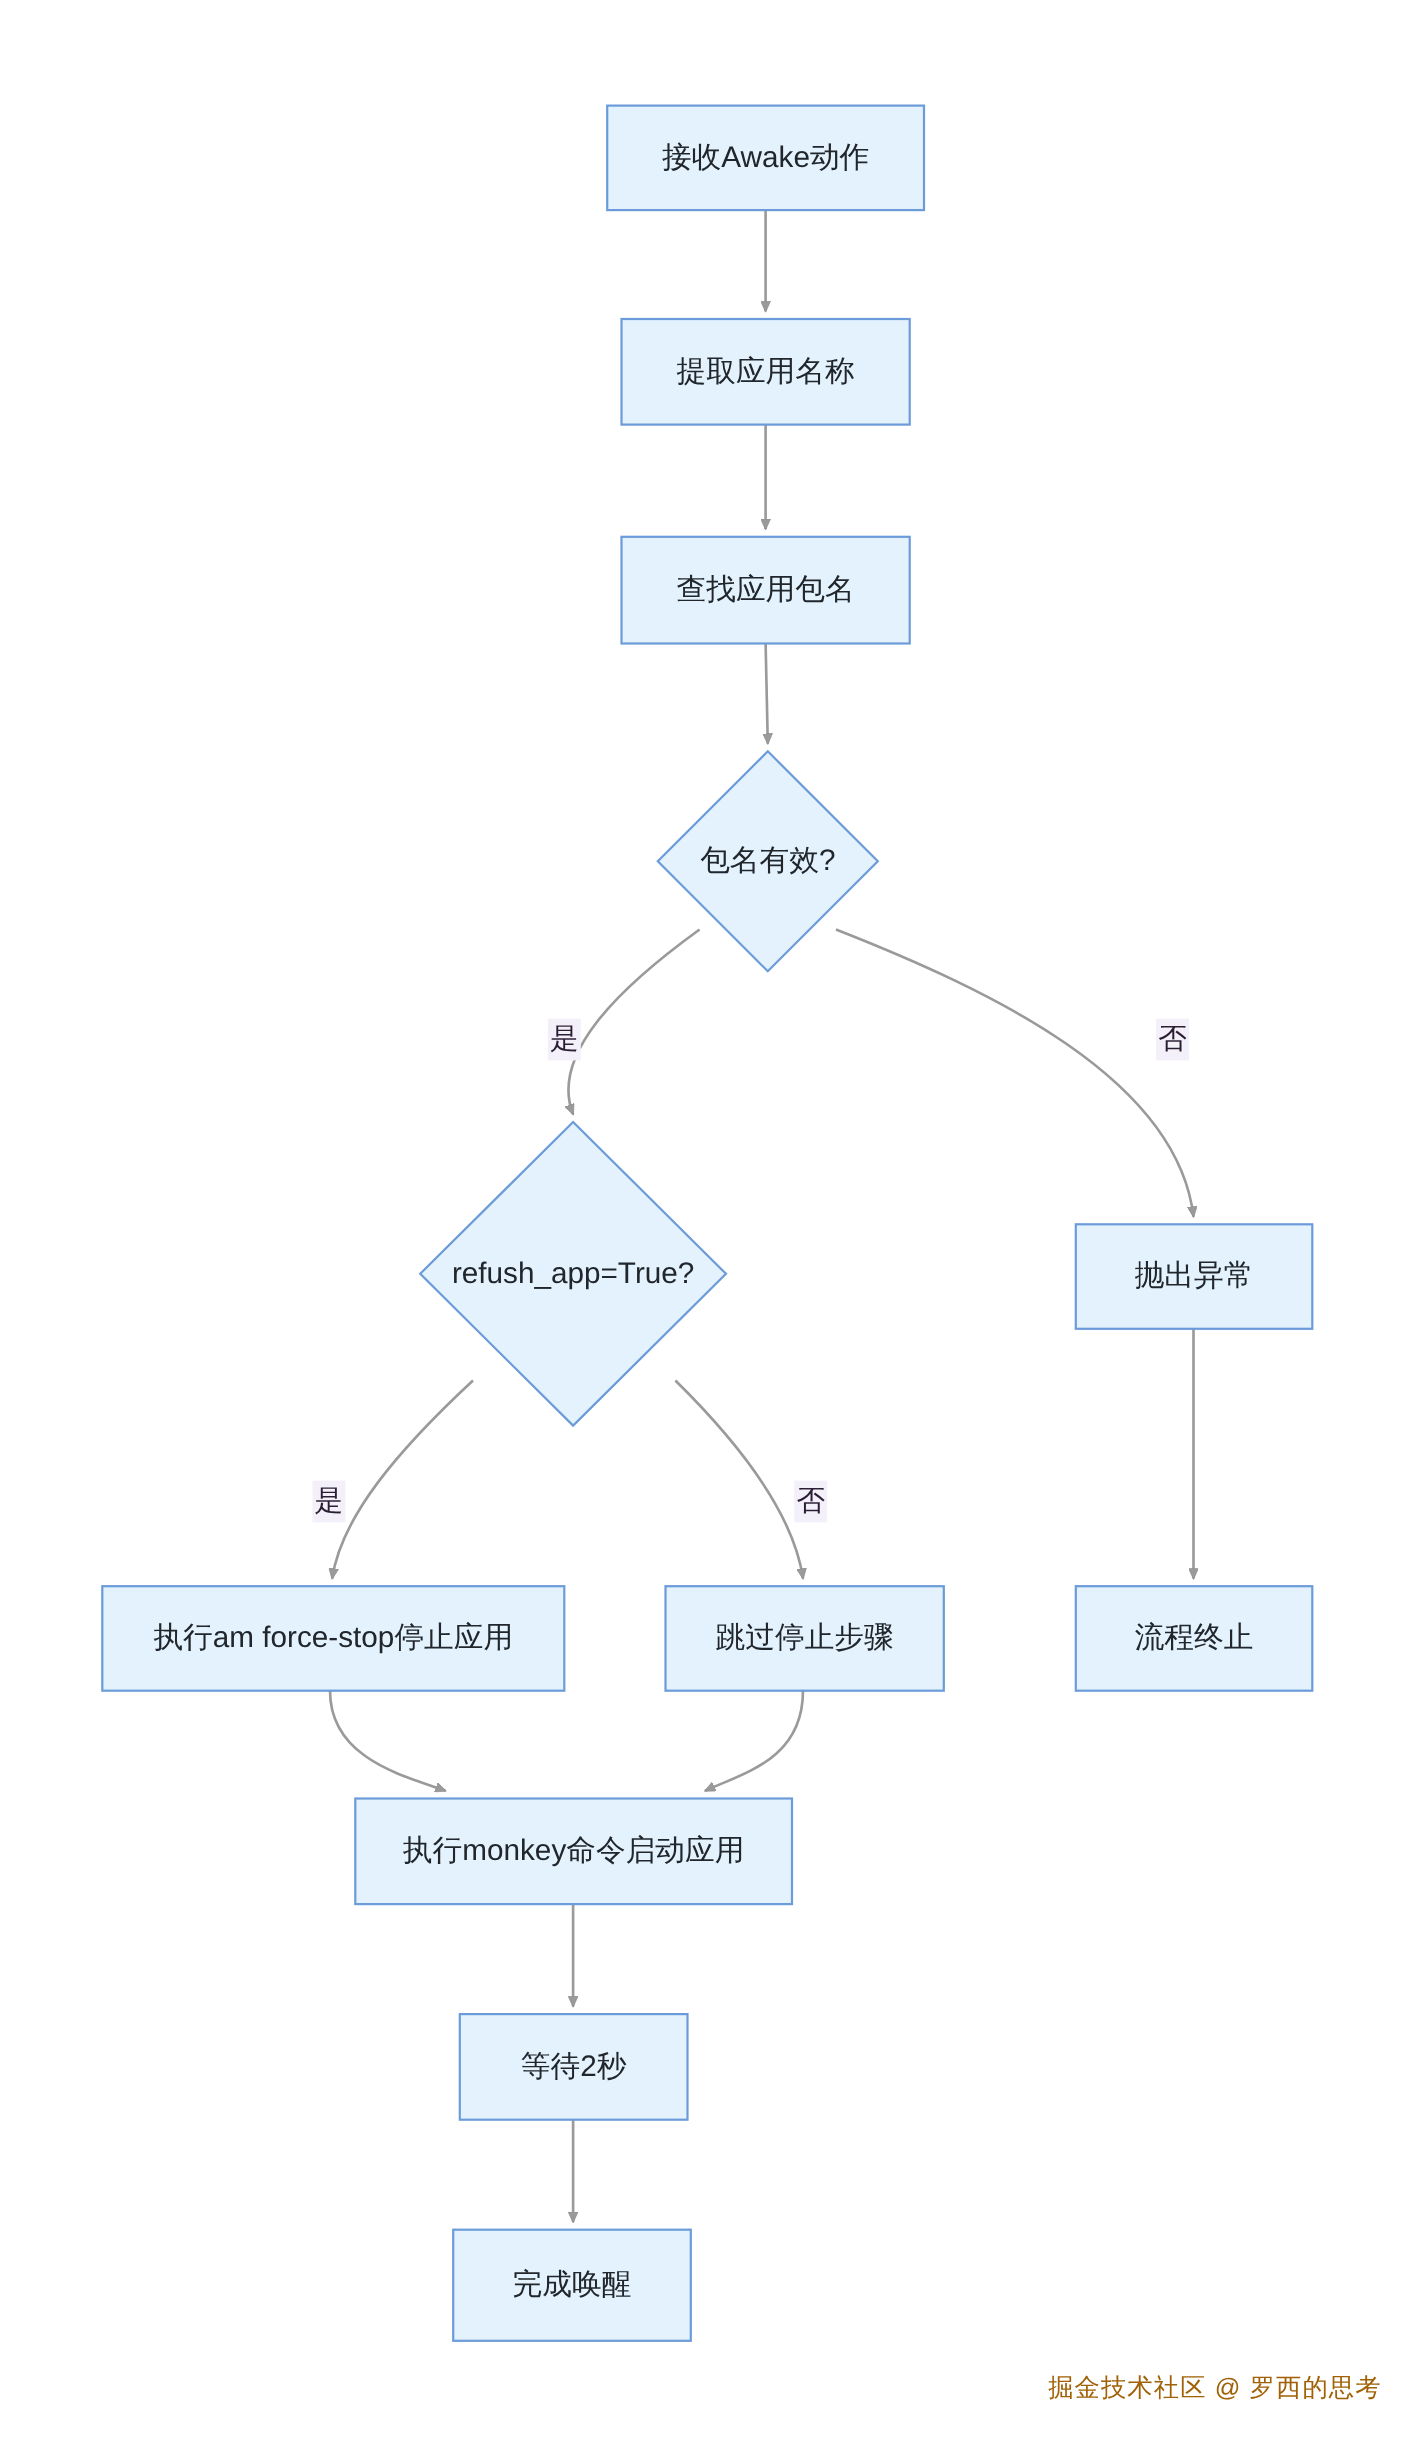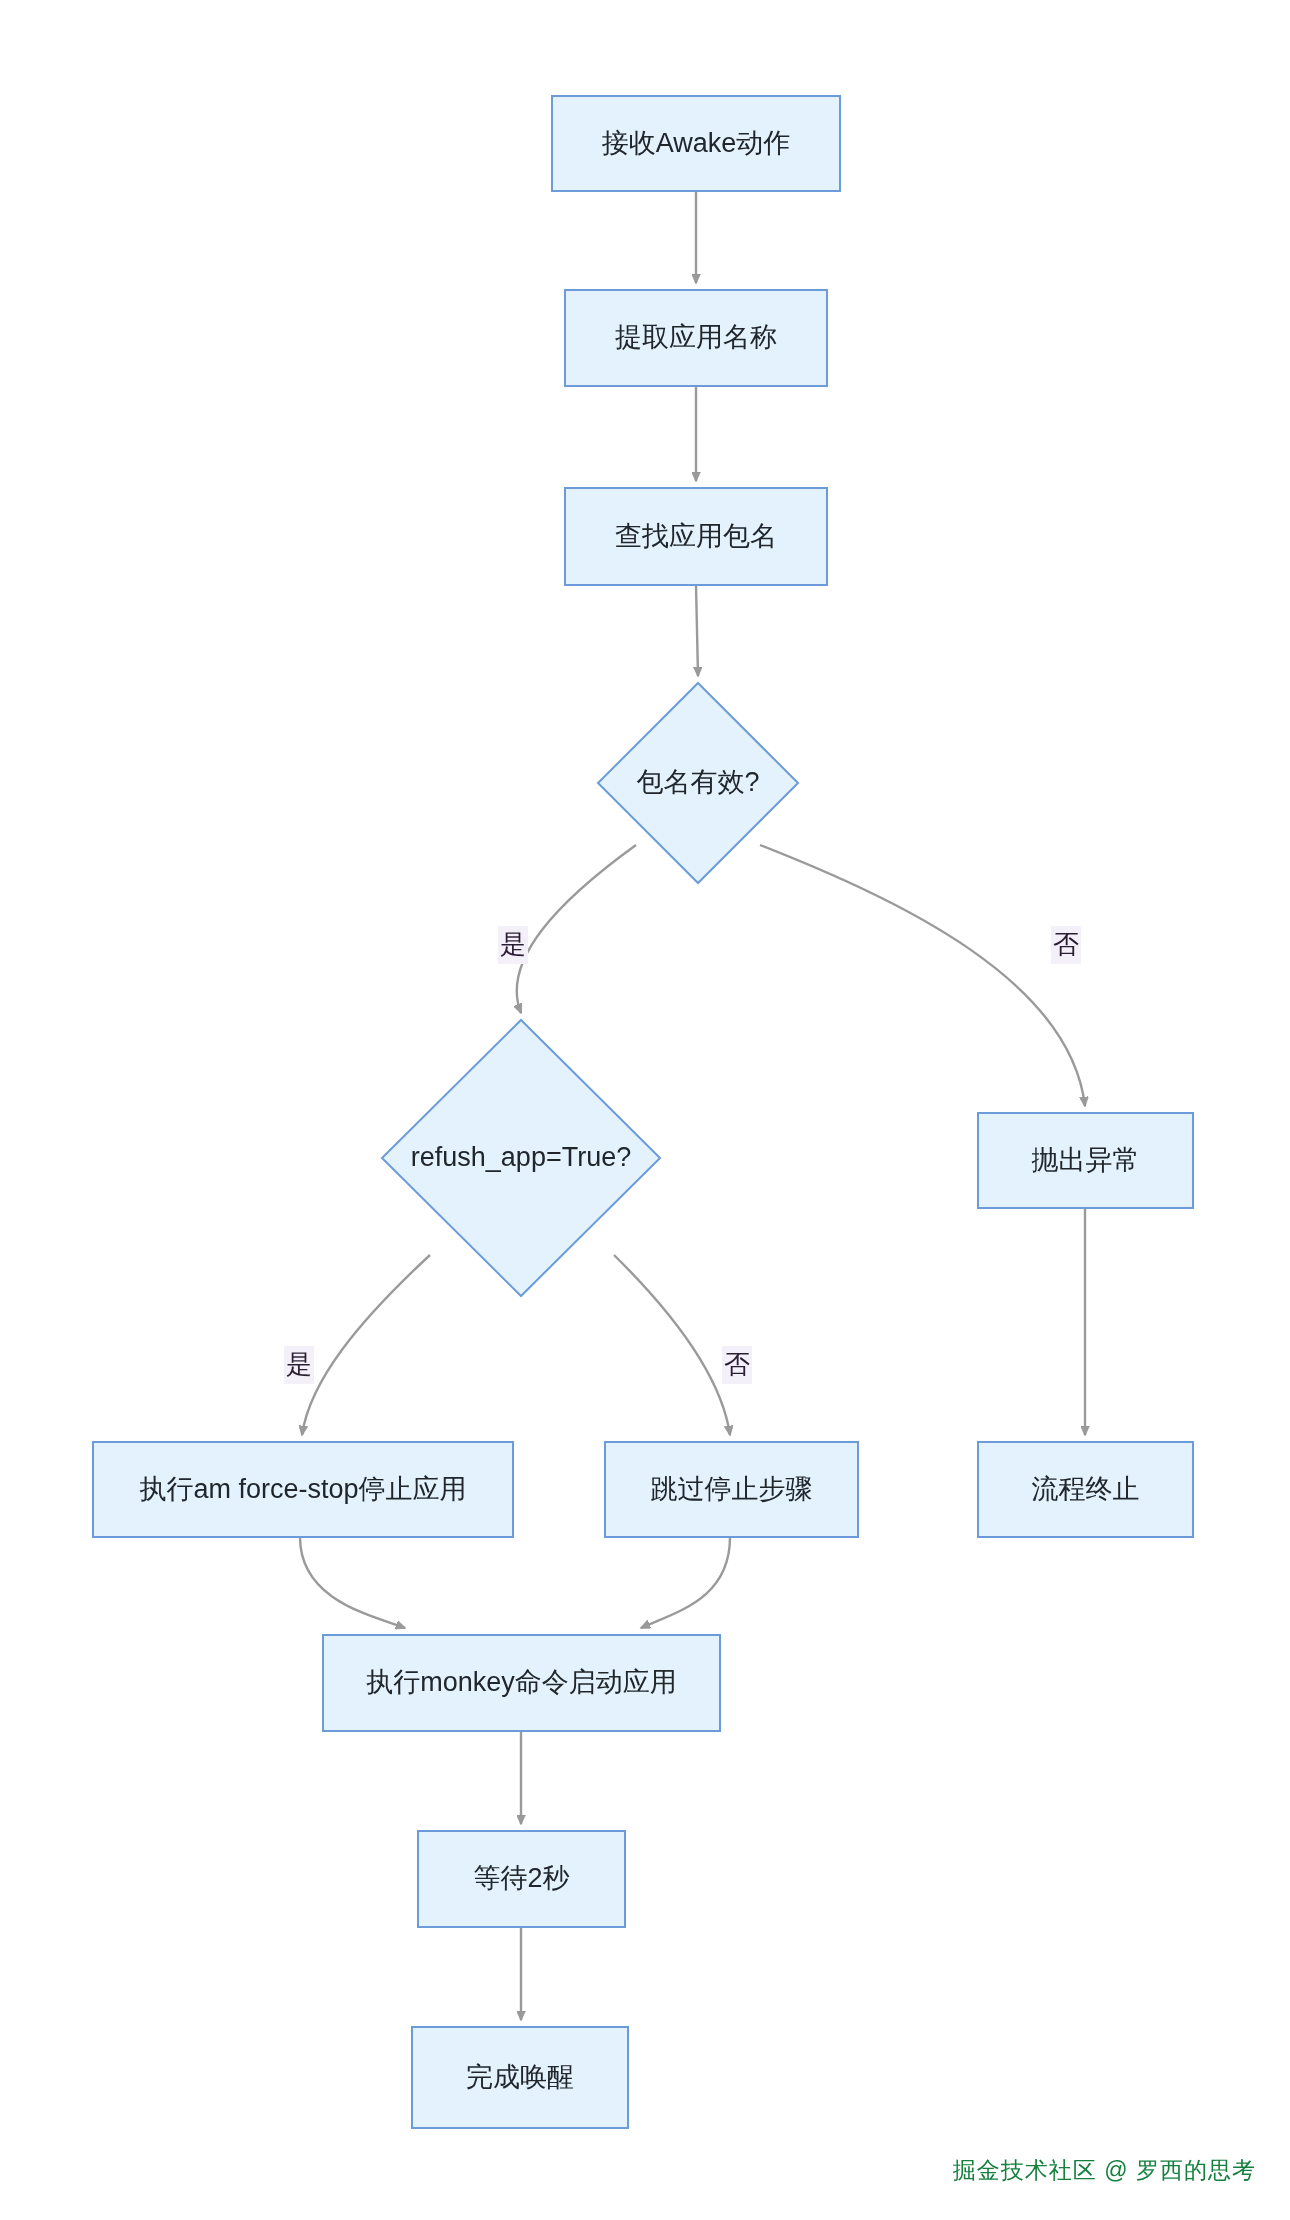--- a/index.html
+++ b/index.html
@@ -45,21 +45,21 @@
     fill: #2b1d33;
     text-anchor: middle;
     dominant-baseline: middle;
   }
   .watermark {
     position: absolute;
     right: 34px;
     bottom: 34px;
     font-family: "Liberation Sans", "DejaVu Sans", sans-serif;
     font-size: 23px;
-    color: #15803d;
+    color: #a16207;
     letter-spacing: 1px;
     white-space: nowrap;
     text-align: right;
   }
 </style>
 </head>
 <body>
 
 <svg id="flow" viewBox="0 0 1290 2220">
   <defs>

